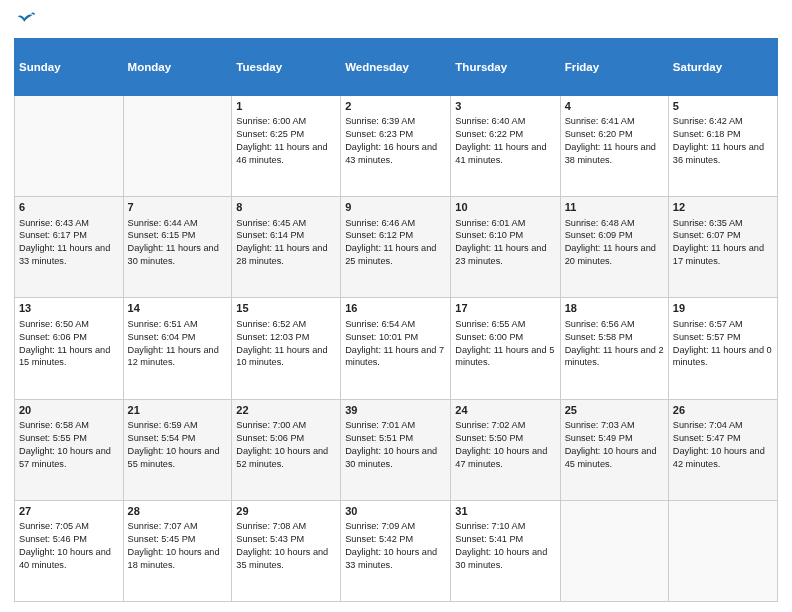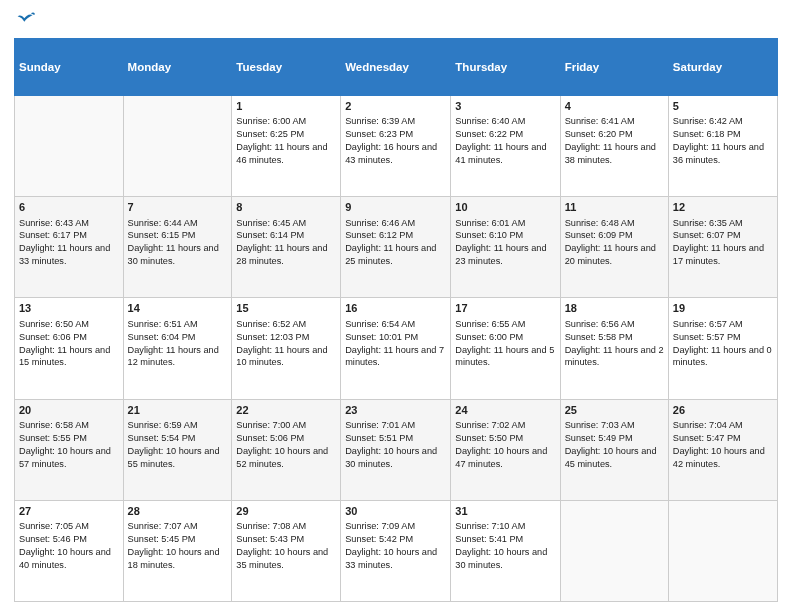--- a/index.html
+++ b/index.html
@@ -314,21 +314,21 @@
           <td>
             <div class="cell-content">
               <span class="day-number">22</span>
               <div>Sunrise: 7:00 AM</div>
               <div>Sunset: 5:06 PM</div>
               <div>Daylight: 10 hours and 52 minutes.</div>
             </div>
           </td>
           <td>
             <div class="cell-content">
-              <span class="day-number">23</span>
+              <span class="day-number">39</span>
               <div>Sunrise: 7:01 AM</div>
               <div>Sunset: 5:51 PM</div>
               <div>Daylight: 10 hours and 30 minutes.</div>
             </div>
           </td>
           <td>
             <div class="cell-content">
               <span class="day-number">24</span>
               <div>Sunrise: 7:02 AM</div>
               <div>Sunset: 5:50 PM</div>

